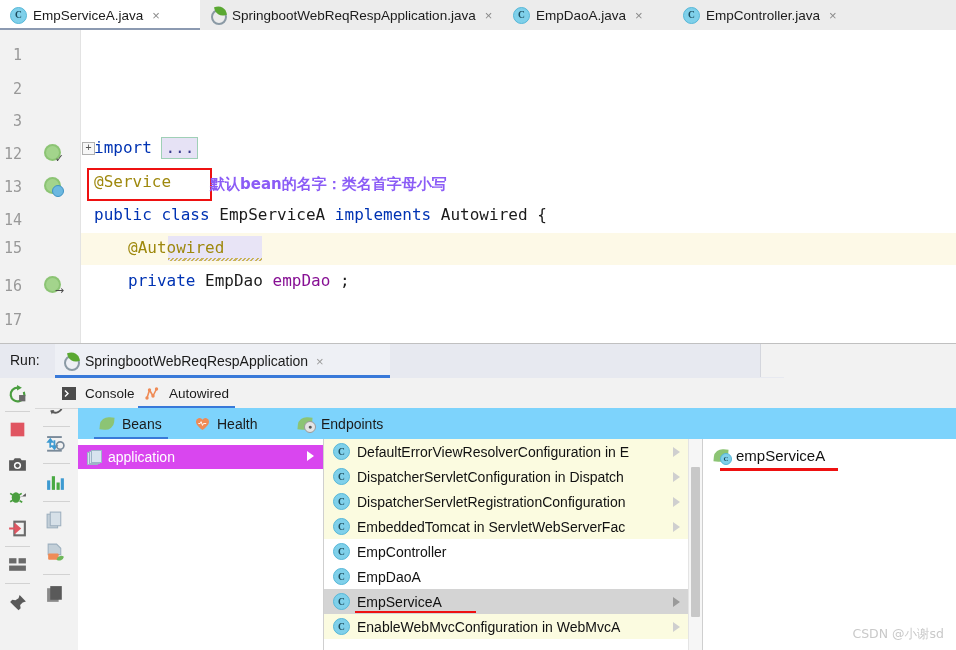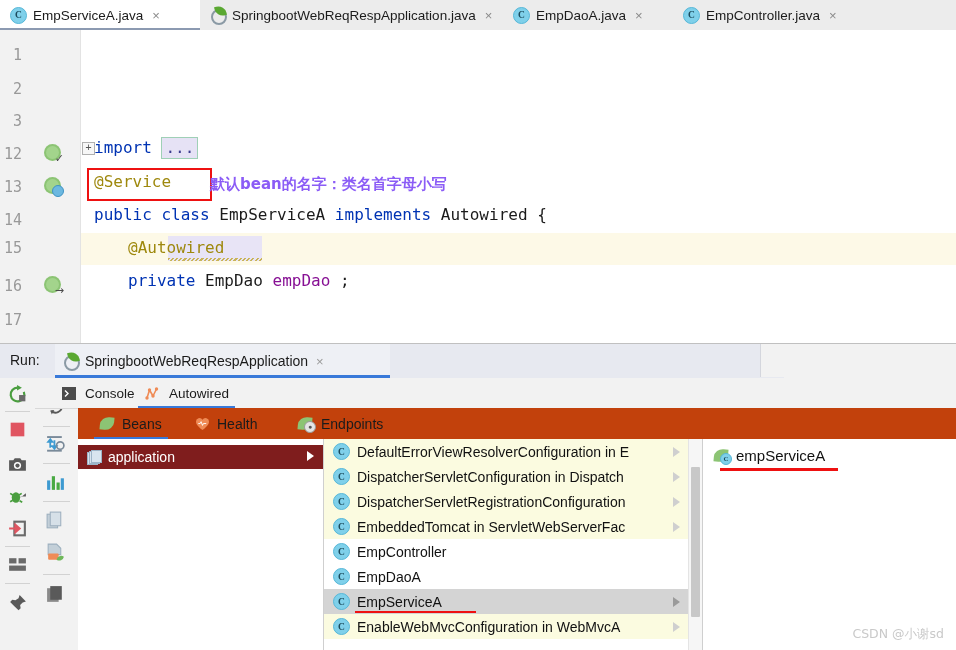--- a/index.html
+++ b/index.html
@@ -247,21 +247,21 @@
   }
   .subtab.active::after {
     content: ""; position: absolute; left: 0; right: 0;
     bottom: 0; height: 2.5px; background: #3879d9;
   }
 
   
   .subtabs2 {
     position: absolute; left: 78px; top: 64px;
     width: 878px; height: 31px;
-    background: #c2410c;
+    background: #7dd3fc;
     border-bottom: 1px solid #d8d8d8;
   }
   .subtab2 {
     position: absolute; top: 0; height: 31px;
     display: flex; align-items: center; gap: 7px;
     font-size: 14px; color: #1b1b1b;
     padding: 0 6px;
   }
   .subtab2.active::after {
     content: ""; position: absolute; left: 0; right: 0;
@@ -272,21 +272,21 @@
   .pane-left {
     position: absolute; left: 78px; top: 95px;
     width: 245px; height: 212px;
     background: #ffffff;
     border-right: 1px solid #cfcfcf;
     overflow: hidden;
   }
   .app-row {
     position: absolute; left: 0; top: 6px;
     width: 245px; height: 24px;
-    background: #7f1d1d;
+    background: #d946ef;
     display: flex; align-items: center; gap: 7px;
     padding-left: 9px;
     box-sizing: border-box;
     color: #ffffff; font-size: 14px;
   }
   .app-row .arrow {
     position: absolute; right: 9px; top: 6px;
     width: 0; height: 0;
     border-left: 7px solid #ffffff;
     border-top: 5px solid transparent;

